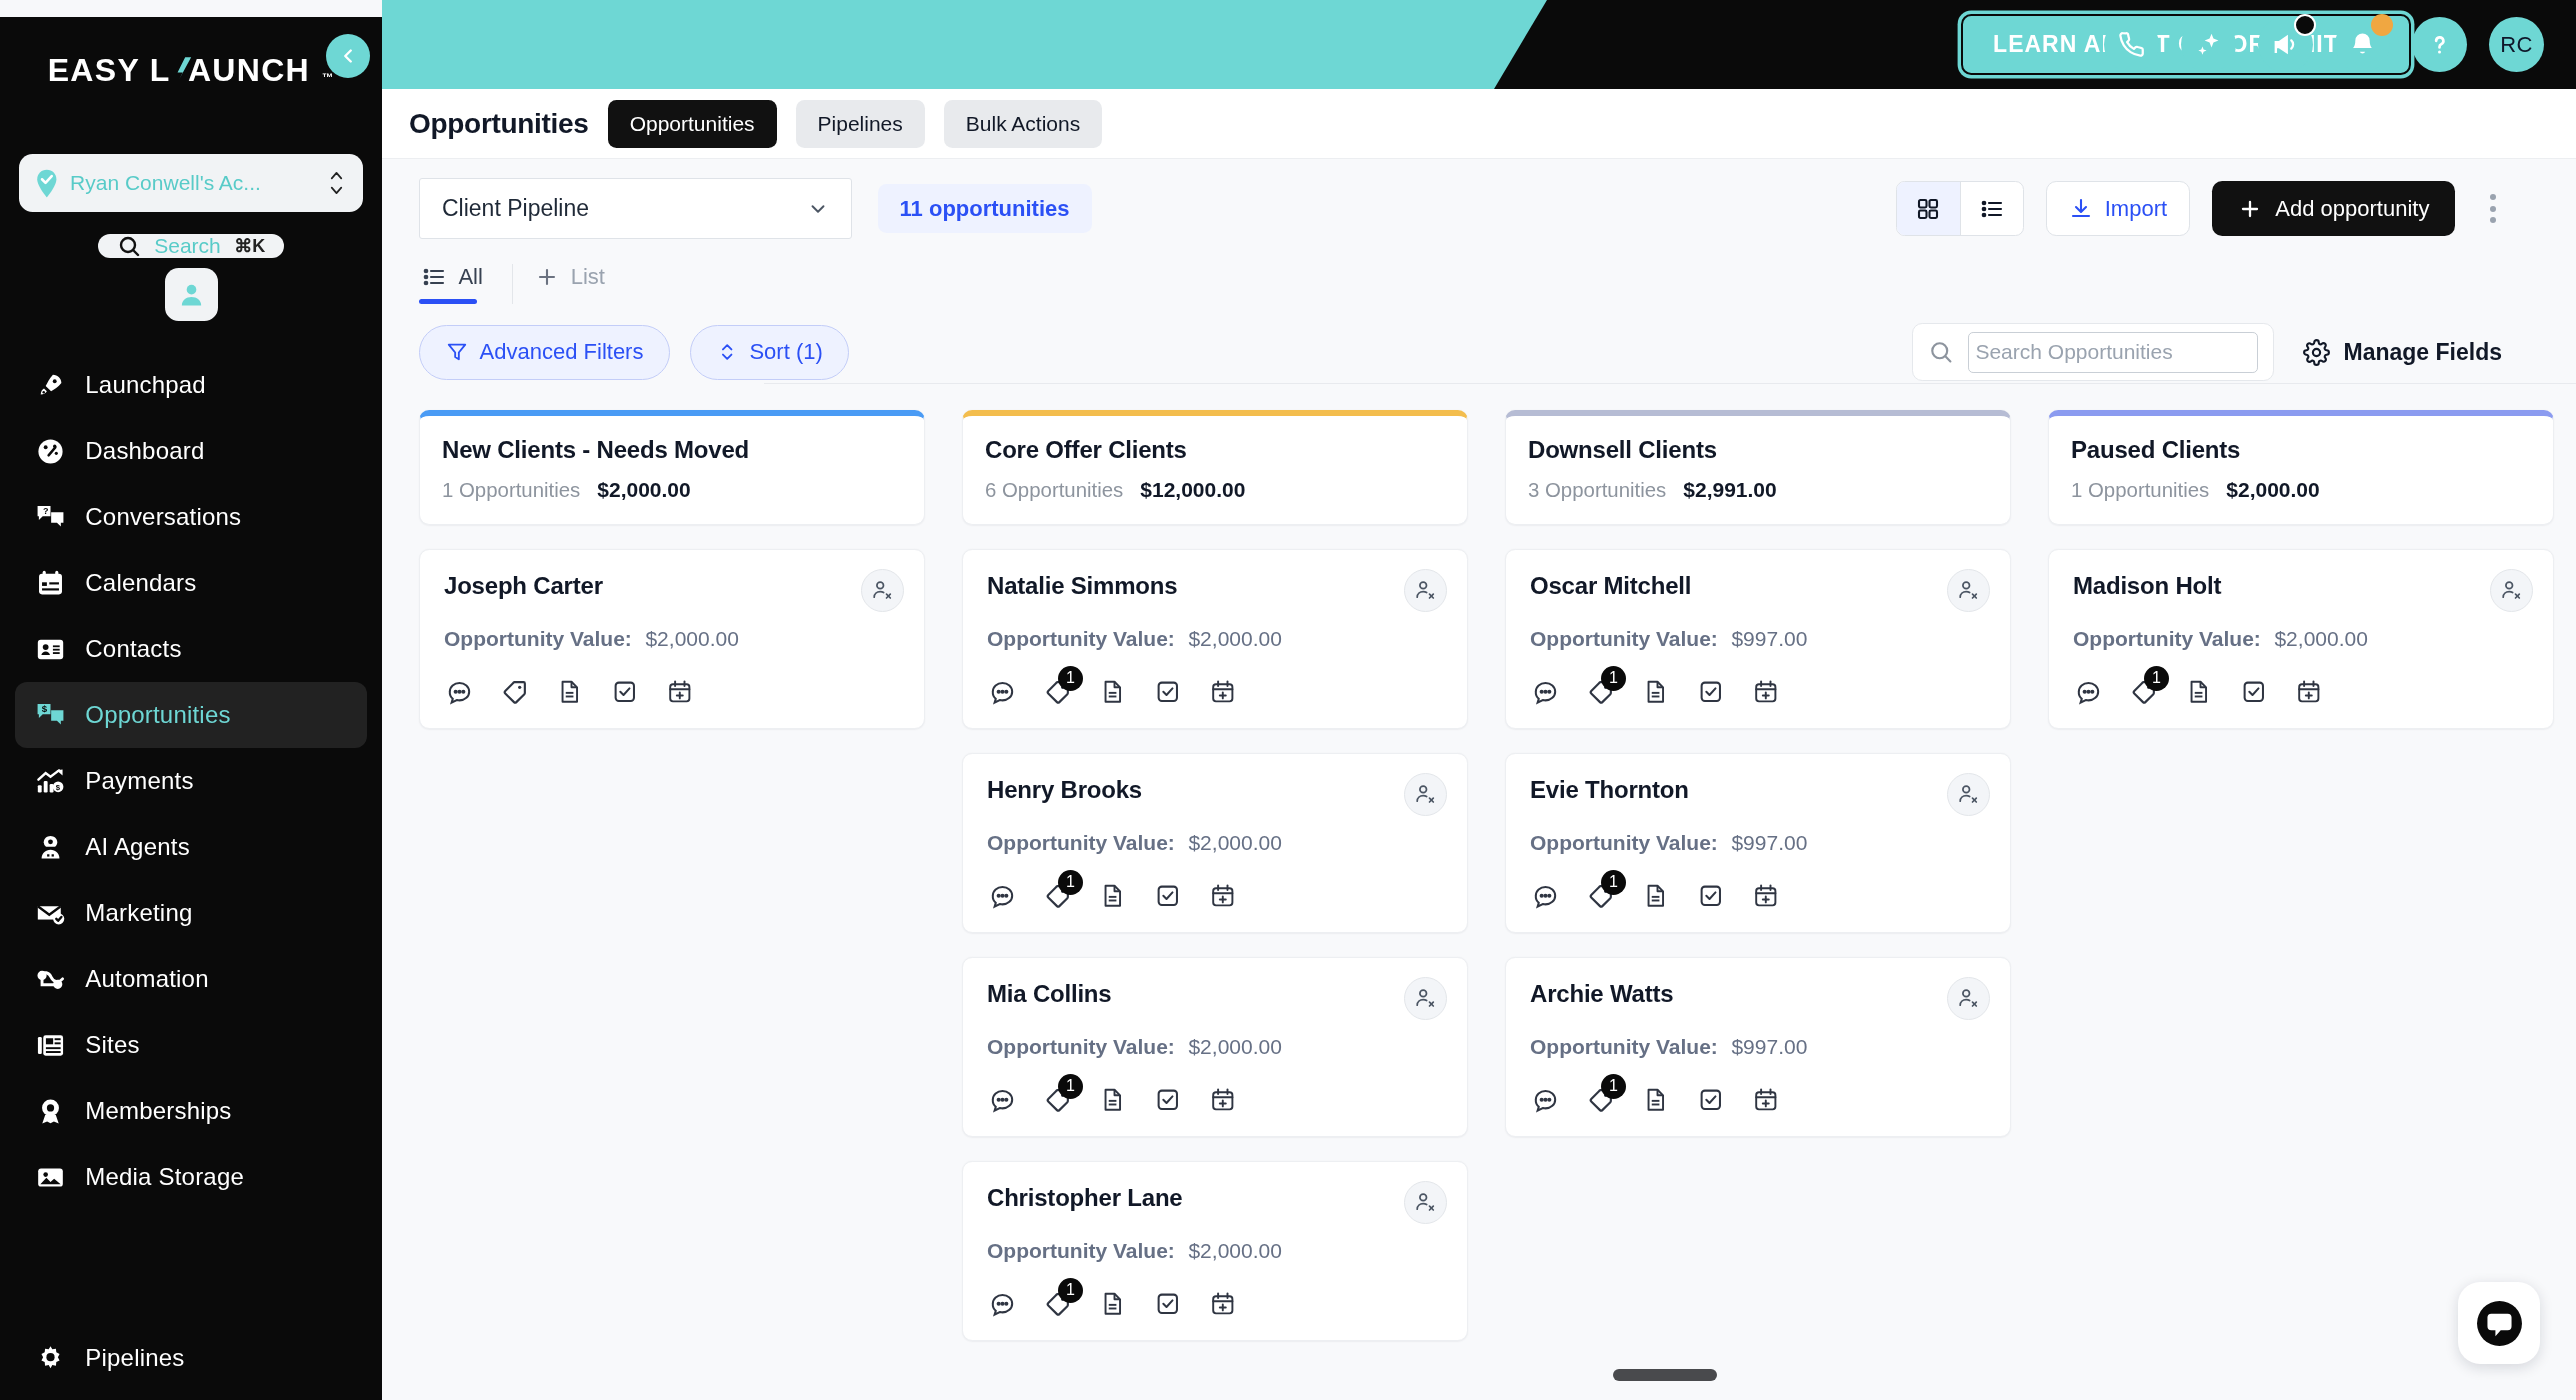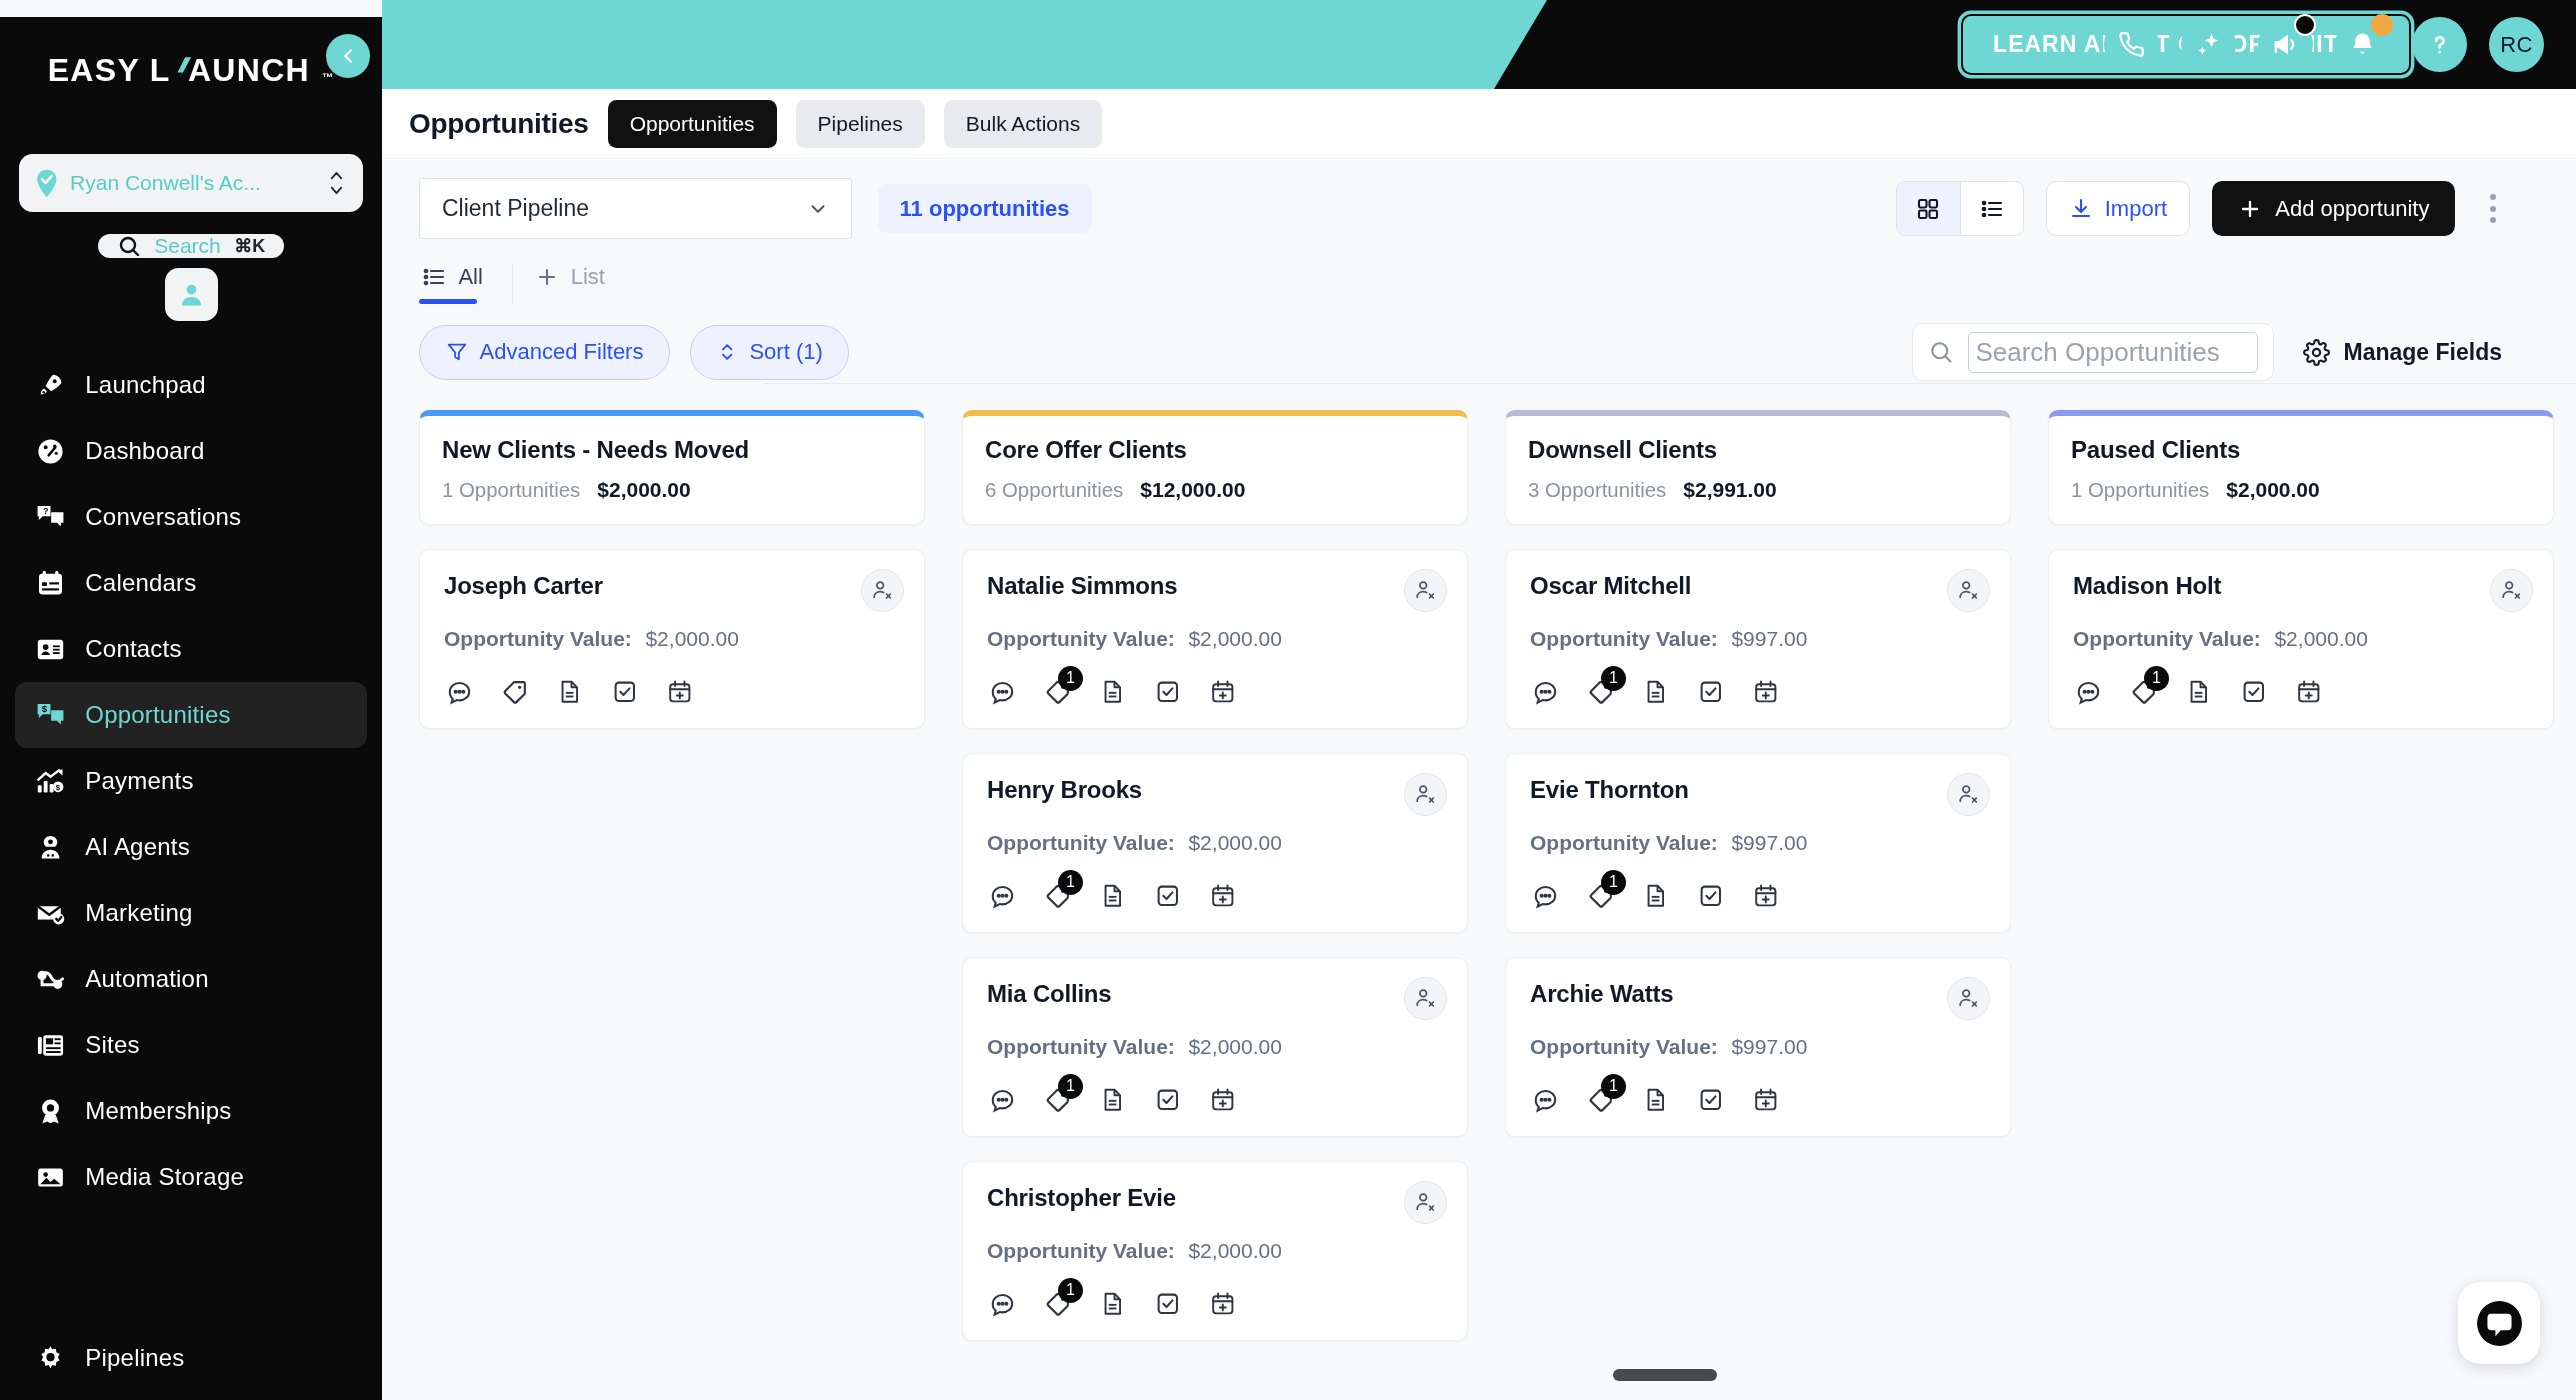--- a/index.html
+++ b/index.html
@@ -167,21 +167,21 @@
     display: flex; align-items: center; gap: 12px; cursor: pointer; font-family: inherit;
   }
   .pill + .pill { margin-left: 20.4px; }
   .filters-right { margin-left: auto; display: flex; align-items: center; gap: 29px; }
   .search-opps {
     height: 58px; border: 0.9px solid #e5e8ec; border-radius: 10.2px; background: #fff;
     display: flex; align-items: center; gap: 13.6px; padding: 0 15.3px;
   }
   .search-opps input {
     width: 290px; height: 41px; border: 0.9px solid #c9cfd6; border-radius: 5.1px;
-    font-size: 26px; font-family: inherit; padding: 0 6.8px; color: #111827; outline: none;
+    font-size: 21px; font-family: inherit; padding: 0 6.8px; color: #111827; outline: none;
   }
   .search-opps input::placeholder { color: #9aa3af; }
   .manage-fields {
     display: flex; align-items: center; gap: 13.6px; font-size: 23px;
     font-weight: 600; color: #111827; cursor: pointer;
   }
 
   
   .board {
     display: flex; gap: 37px; padding: 29px 0 0 37px; height: 1001px;
@@ -857,21 +857,21 @@
                 <line x1="3" y1="9.6" x2="21" y2="9.6"></line>
                 <line x1="7.6" y1="2.4" x2="7.6" y2="6.6"></line>
                 <line x1="16.4" y1="2.4" x2="16.4" y2="6.6"></line>
                 <line x1="12" y1="12.6" x2="12" y2="18.2"></line>
                 <line x1="9.2" y1="15.4" x2="14.8" y2="15.4"></line>
               </svg>
             </span>
           </div>
         </div>
         <div class="card">
-          <div class="card-name">Christopher Evie</div>
+          <div class="card-name">Christopher Lane</div>
           <div class="card-avatar">
             <svg width="24" height="24" viewBox="0 0 24 24" fill="none" stroke="#4b5563" stroke-width="1.7" stroke-linecap="round">
               <circle cx="10.2" cy="7.4" r="3.3"></circle>
               <path d="M4.2 19.2c0-3.3 2.7-5.6 6-5.6 1.3 0 2.5.35 3.45.95"></path>
               <line x1="16.5" y1="16.2" x2="20.3" y2="20"></line>
               <line x1="20.3" y1="16.2" x2="16.5" y2="20"></line>
             </svg>
           </div>
           <div class="card-val">
             <span class="k">Opportunity Value:</span>

